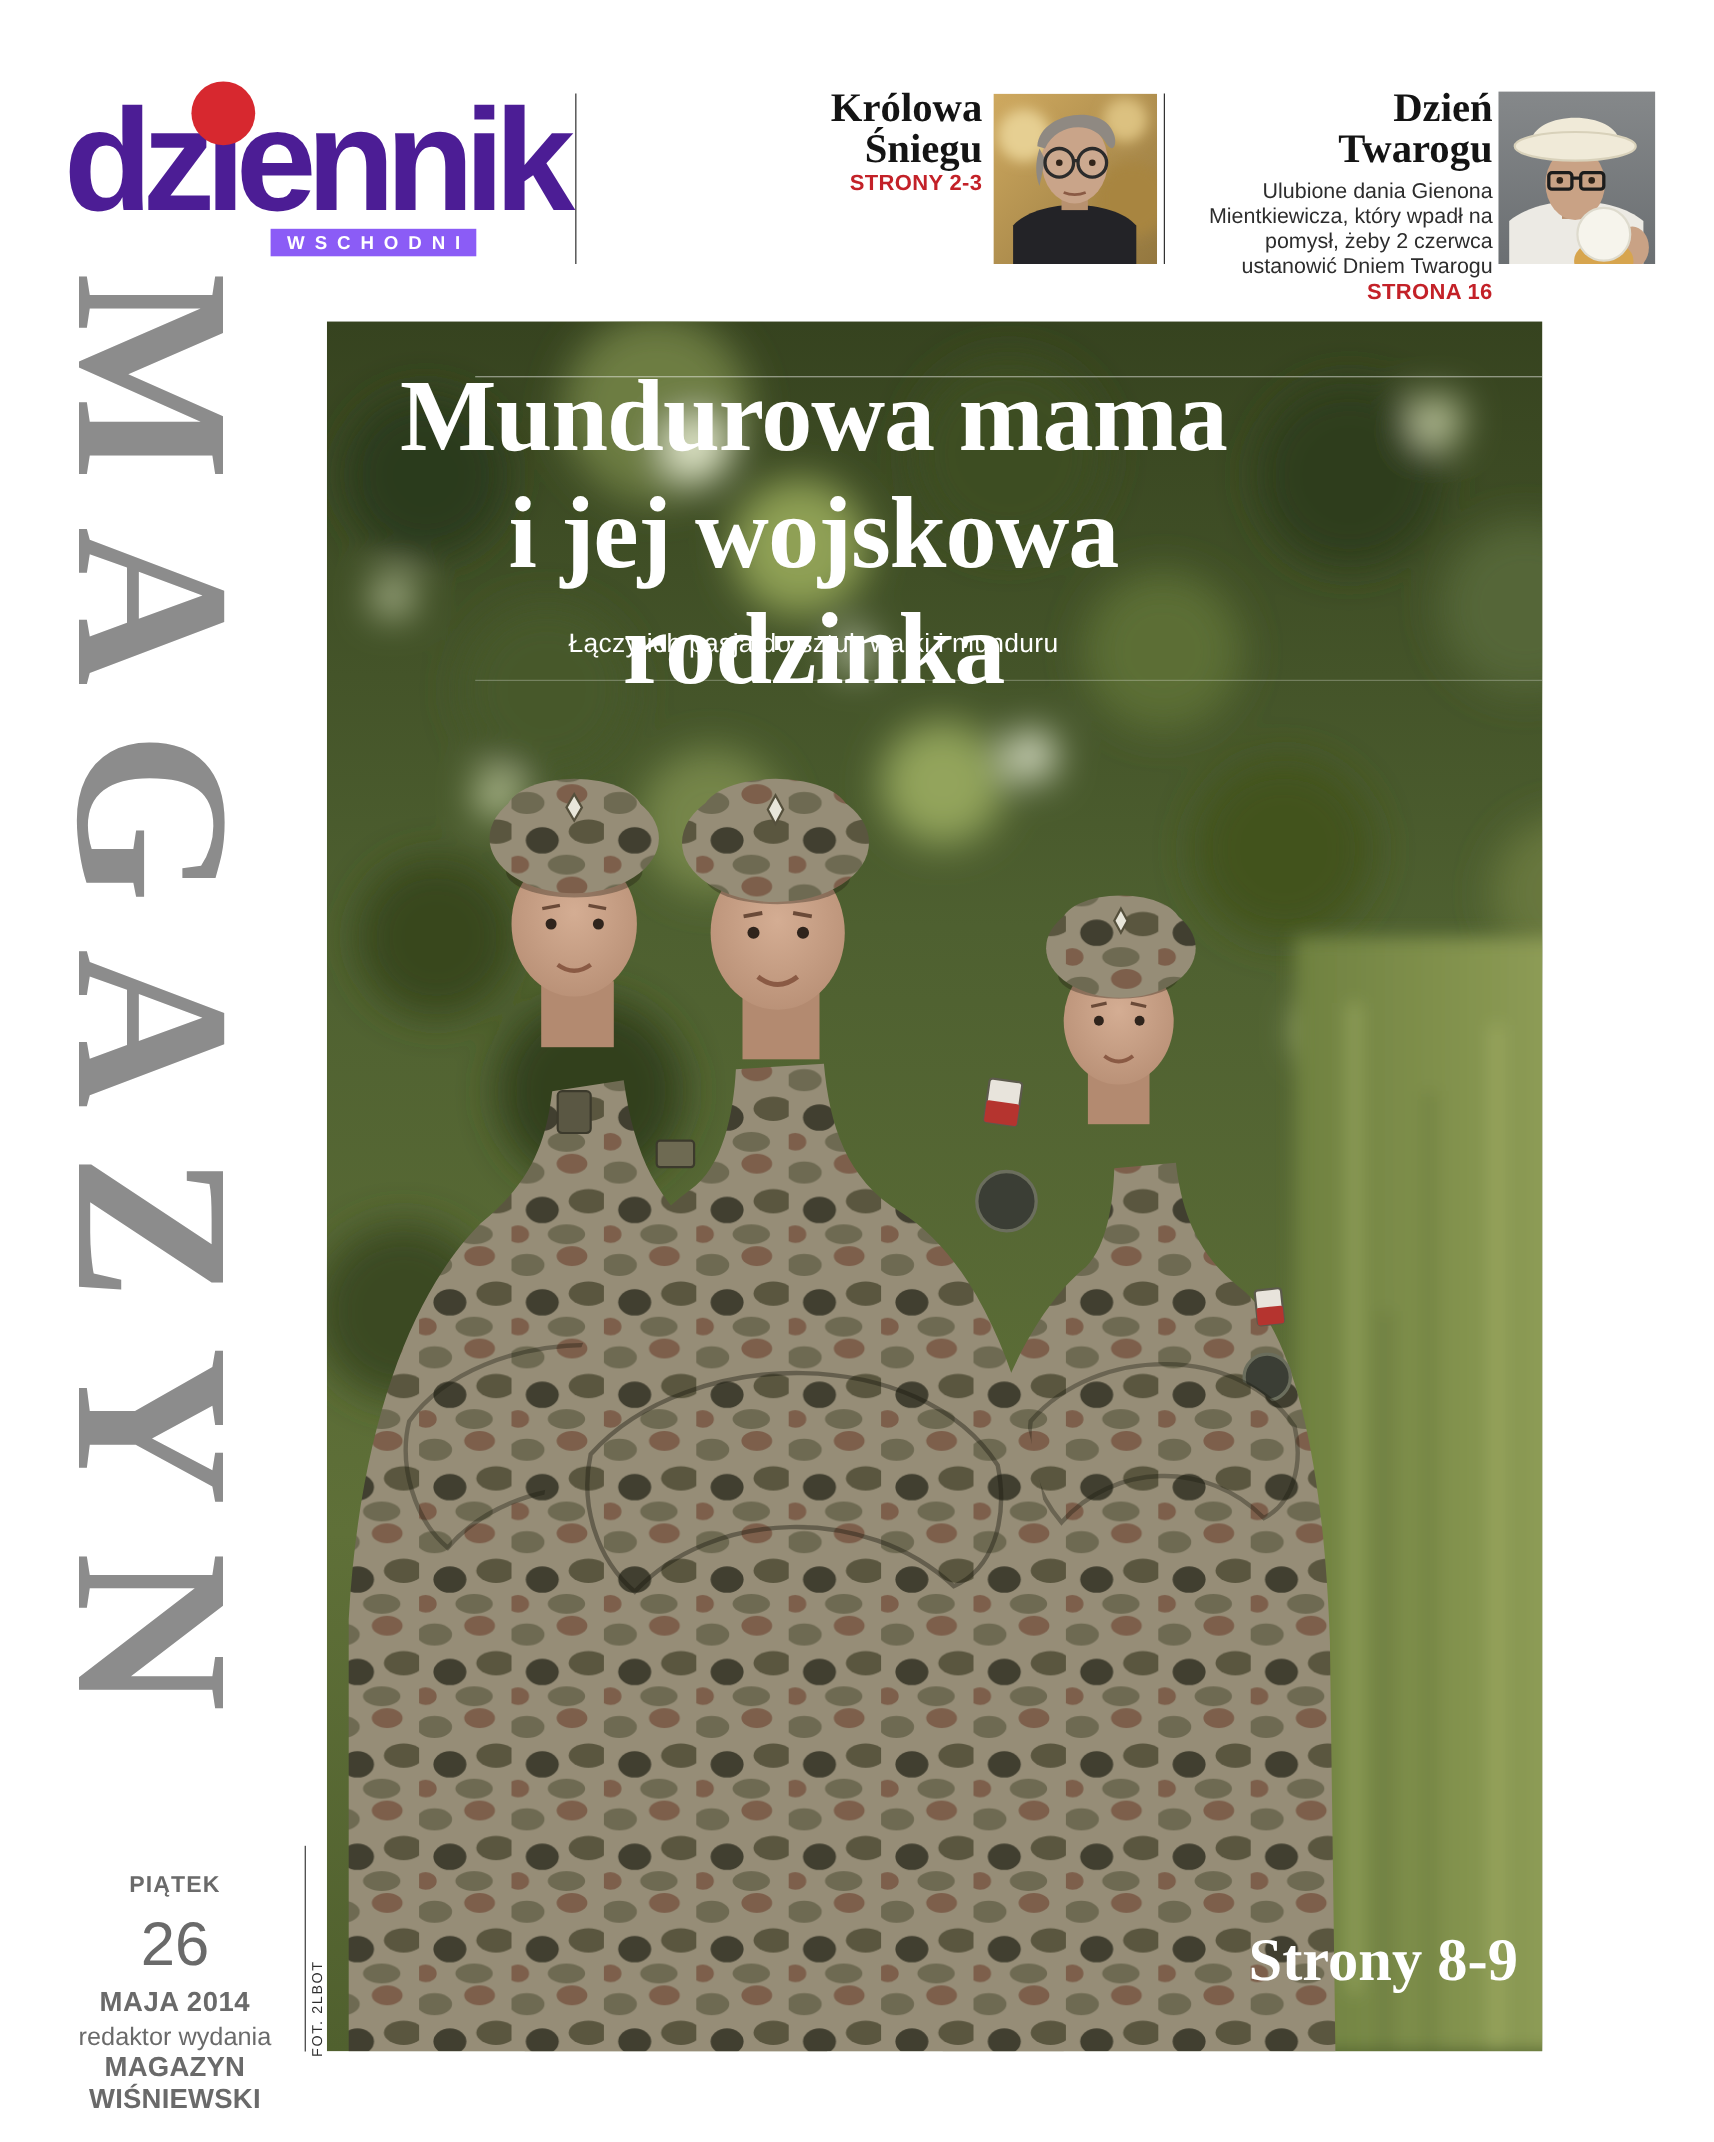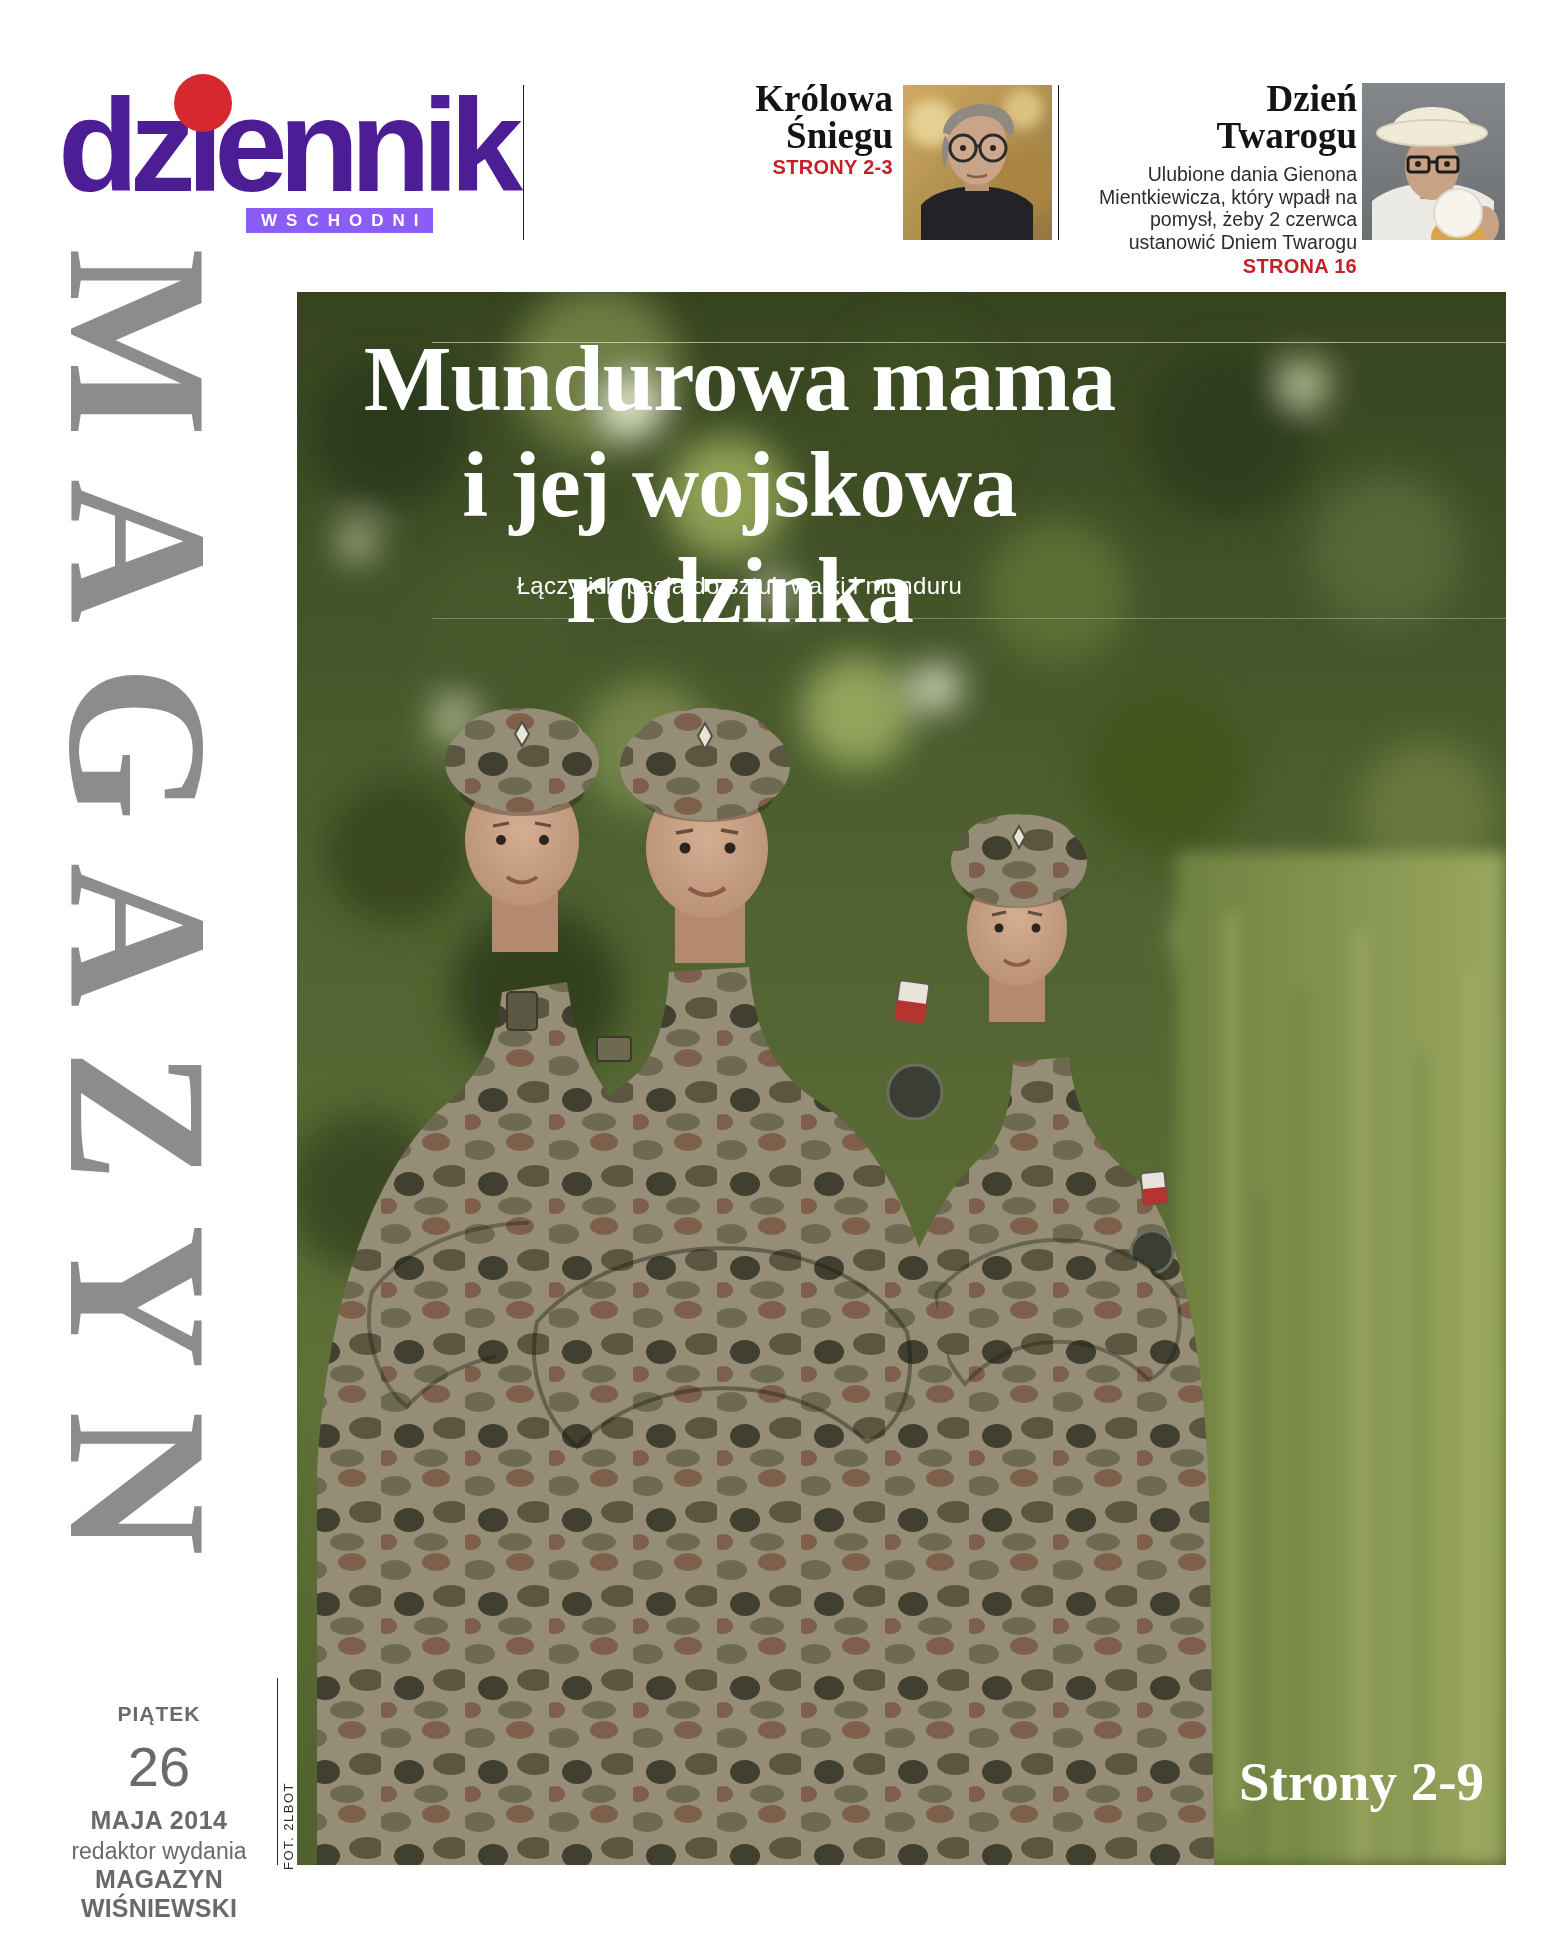--- a/index.html
+++ b/index.html
@@ -32,21 +32,21 @@
   .tphoto-2{left:1362px;top:83px;width:143px;height:157px;}
   .tphoto svg{display:block;}
 
   
   .magazyn{position:absolute;left:18px;top:248px;height:1320px;width:240px;
            writing-mode:vertical-rl;text-orientation:sideways;
            font-family:"Liberation Serif",serif;font-weight:bold;font-size:200px;
            letter-spacing:42px;line-height:240px;color:#8c8c8c;text-align:left;}
 
   
-  .cover{position:absolute;left:297px;top:292px;width:1209px;height:1573px;overflow:hidden;}
+  .cover{position:absolute;left:297px;top:292px;width:1105px;height:1573px;overflow:hidden;}
   .cover svg.scene{position:absolute;left:0;top:0;}
   .hrule{position:absolute;height:1px;background:rgba(255,255,255,.55);}
   .hrule-top{left:135px;right:0;top:50px;}
   .hrule-sub{left:135px;right:0;top:326px;background:rgba(255,255,255,.28);}
   .headline{position:absolute;left:0;top:34px;width:885px;text-align:center;margin:0;
             font-family:"Liberation Serif",serif;font-weight:bold;font-size:93px;
             line-height:106px;color:#ffffff;letter-spacing:-1px;}
   .subhead{position:absolute;left:0;top:280px;width:885px;text-align:center;margin:0;
            font-size:24px;color:#ffffff;font-weight:normal;letter-spacing:.3px;}
   .pages-ref{position:absolute;right:22px;top:1458px;font-family:"Liberation Serif",serif;
@@ -276,21 +276,21 @@
         <circle cx="618" cy="800" r="27" fill="#3b3e35" stroke="#6b6e5d" stroke-width="3"></circle>
         <rect x="300" y="745" width="34" height="24" rx="3" fill="#6e6a52" stroke="#3c3a2c" stroke-width="2"></rect>
         <path d="M240,1030 C330,930 540,930 610,1040 C620,1090 605,1135 570,1150 C490,1075 350,1080 280,1155 C245,1125 230,1075 240,1030 Z" fill="url(#camo)" stroke="rgba(25,25,15,0.4)" stroke-width="4"></path>
       </g>
     </svg>
 
     <div class="hrule hrule-top"></div>
     <h1 class="headline"><span>Mundurowa mama</span><br><span>i jej wojskowa rodzinka</span></h1>
     <p class="subhead">Łączy ich pasja do sztuk walki i munduru</p>
     <div class="hrule hrule-sub"></div>
-    <div class="pages-ref">Strony 2-9</div>
+    <div class="pages-ref">Strony 8-9</div>
   </div>
 
   <div class="date-rule"></div>
   <div class="credit">FOT. 2LBOT</div>
 
   <footer class="datebox">
     <div class="d-weekday">PIĄTEK</div>
     <div class="d-day">26</div>
     <div class="d-monthyear">MAJA 2014</div>
     <div class="d-edlabel">redaktor wydania</div>

